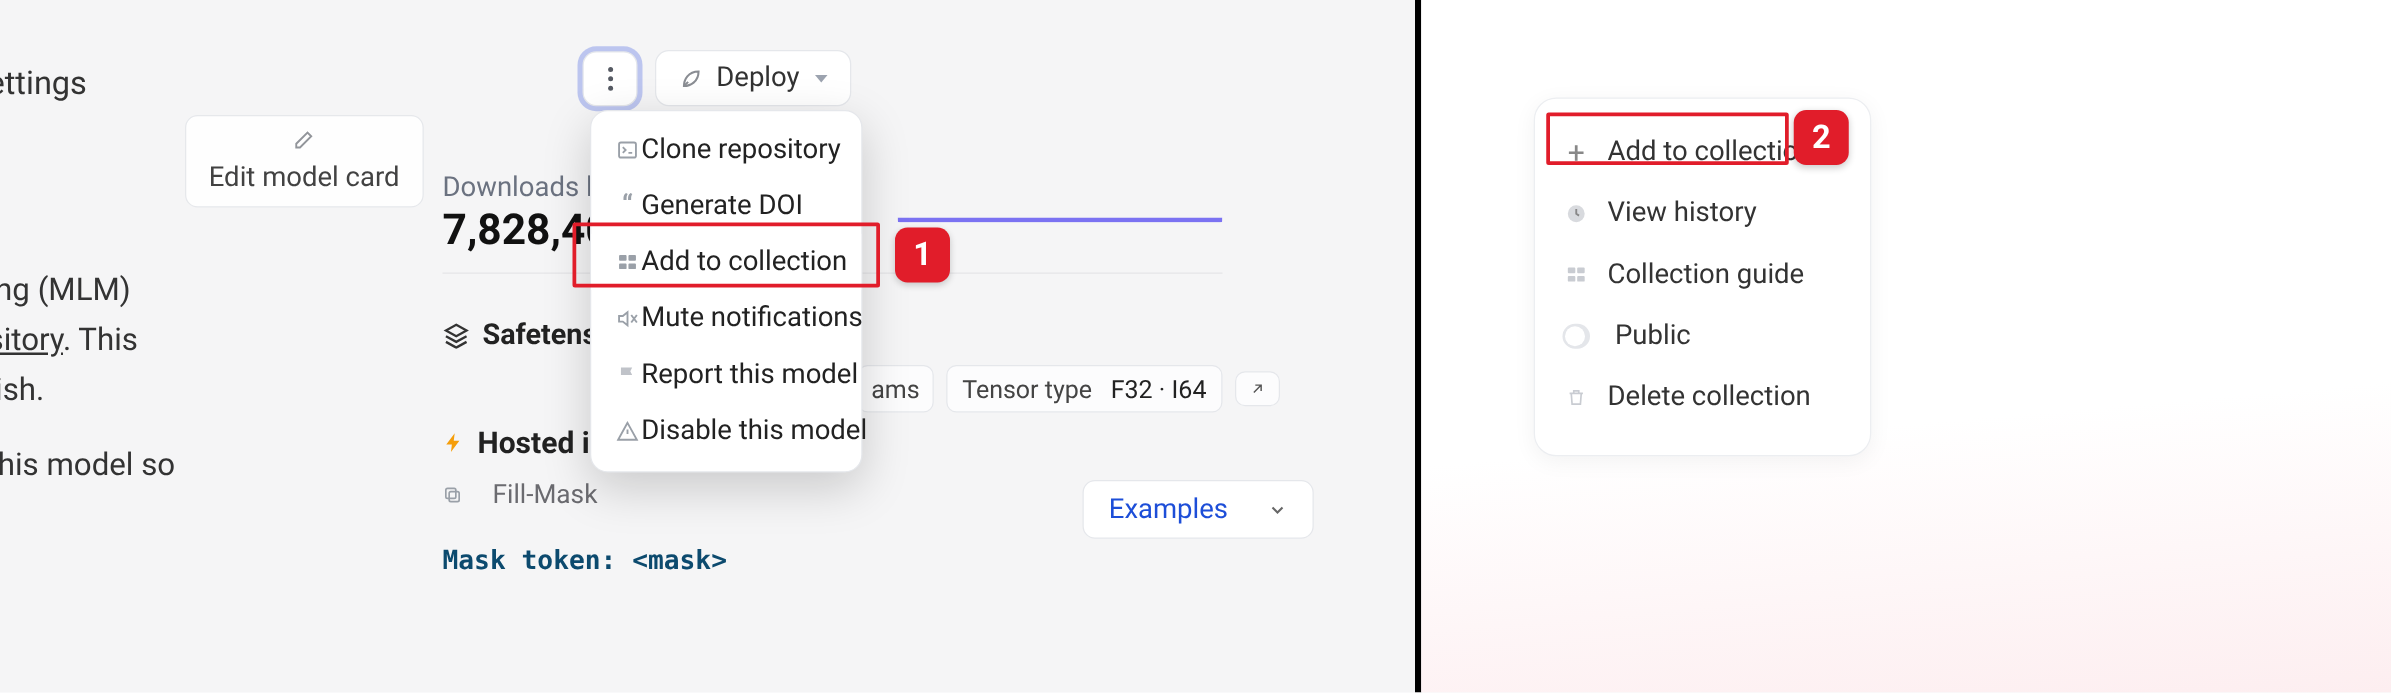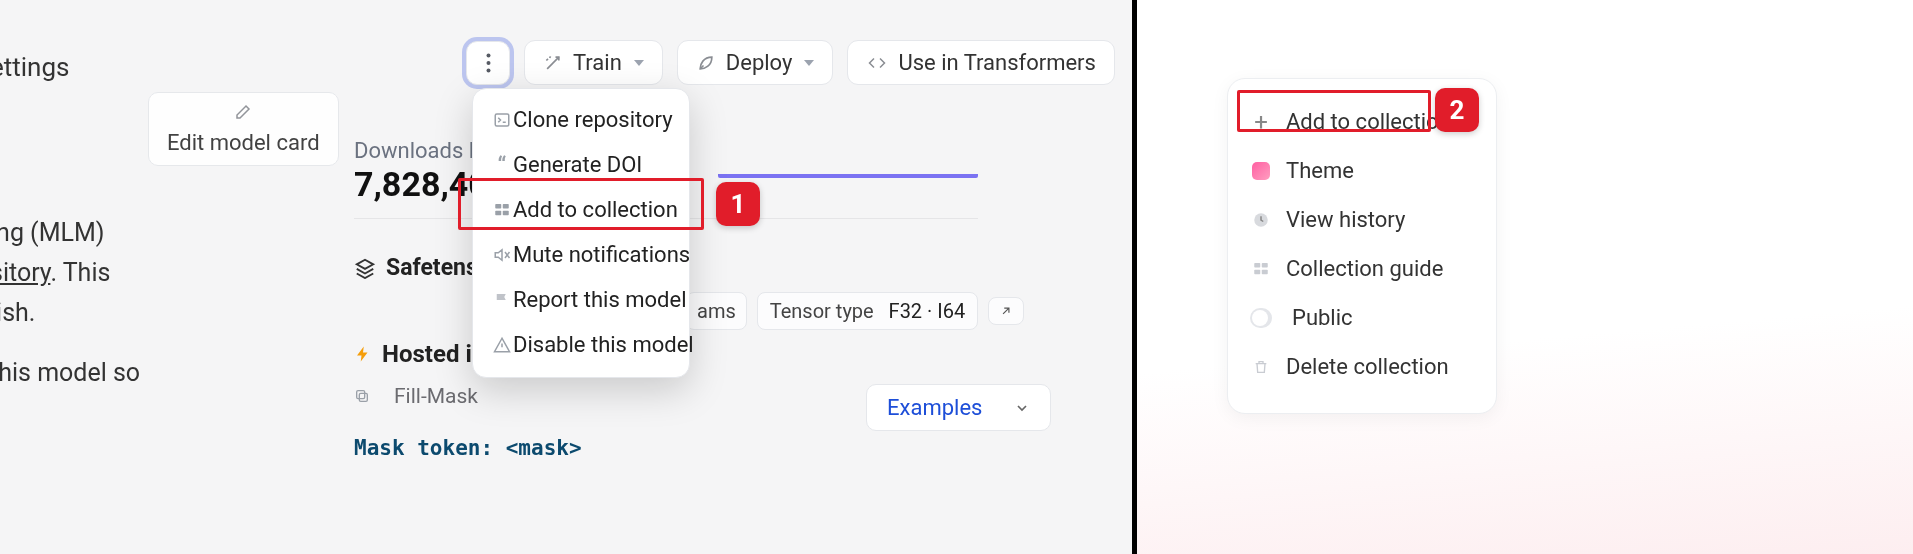--- a/index.html
+++ b/index.html
@@ -80,40 +80,25 @@
   <div class="action-row">
     <div class="more-btn">
       <svg width="5" height="20" viewBox="0 0 5 20" fill="#565a63">
           <circle cx="2.5" cy="2.5" r="2"></circle>
           <circle cx="2.5" cy="10" r="2"></circle>
           <circle cx="2.5" cy="17.5" r="2"></circle>
         </svg>
     </div>
     <div class="btn">
       <svg width="20" height="20" viewBox="0 0 24 24" fill="none" stroke="#8a8d93" stroke-width="2">
-          <path d="M5 19L19 5"></path>
-          <path d="M15 5h4v4"></path>
-          <path d="M4 9l2-2M9 4l-1 2"></path>
-        </svg>
-      <span>Train</span>
-      <span class="caret"></span>
-    </div>
-    <div class="btn">
-      <svg width="20" height="20" viewBox="0 0 24 24" fill="none" stroke="#8a8d93" stroke-width="2">
           <path d="M5 19c0-6 4-14 14-14 0 10-8 14-14 14z"></path>
           <path d="M9 15l-3 3"></path>
         </svg>
       <span>Deploy</span>
       <span class="caret"></span>
-    </div>
-    <div class="btn">
-      <svg width="22" height="18" viewBox="0 0 24 24" fill="none" stroke="#8a8d93" stroke-width="2">
-          <path d="M8 6l-6 6 6 6M16 6l6 6-6 6"></path>
-        </svg>
-      <span>Use in Transformers</span>
     </div>
   </div>
 
   <div class="menu">
     <div class="menu-item">
       <span class="ic">
           <svg width="18" height="18" viewBox="0 0 24 24" fill="none" stroke="#9aa0a8" stroke-width="2">
             <rect x="3" y="4" width="18" height="16" rx="2"></rect>
             <path d="M7 9l3 3-3 3M13 15h4"></path>
           </svg>
@@ -216,26 +201,20 @@
 
 <div class="right-pane">
 
   <div class="r-card">
     <div class="r-item">
       <span class="ric" style="font-size:24px;color:#888;line-height:1;">+</span>
       <span>Add to collection</span>
     </div>
     <div class="r-item">
       <span class="ric">
-          <span class="theme-sw"></span>
-        </span>
-      <span>Theme</span>
-    </div>
-    <div class="r-item">
-      <span class="ric">
           <svg width="18" height="18" viewBox="0 0 24 24" fill="#d8dade">
             <circle cx="12" cy="12" r="9"></circle>
             <path d="M12 7v5l3 2" stroke="#888" stroke-width="2" fill="none"></path>
           </svg>
         </span>
       <span>View history</span>
     </div>
     <div class="r-item">
       <span class="ric">
           <svg width="18" height="18" viewBox="0 0 24 24" fill="#c9ccd2">

